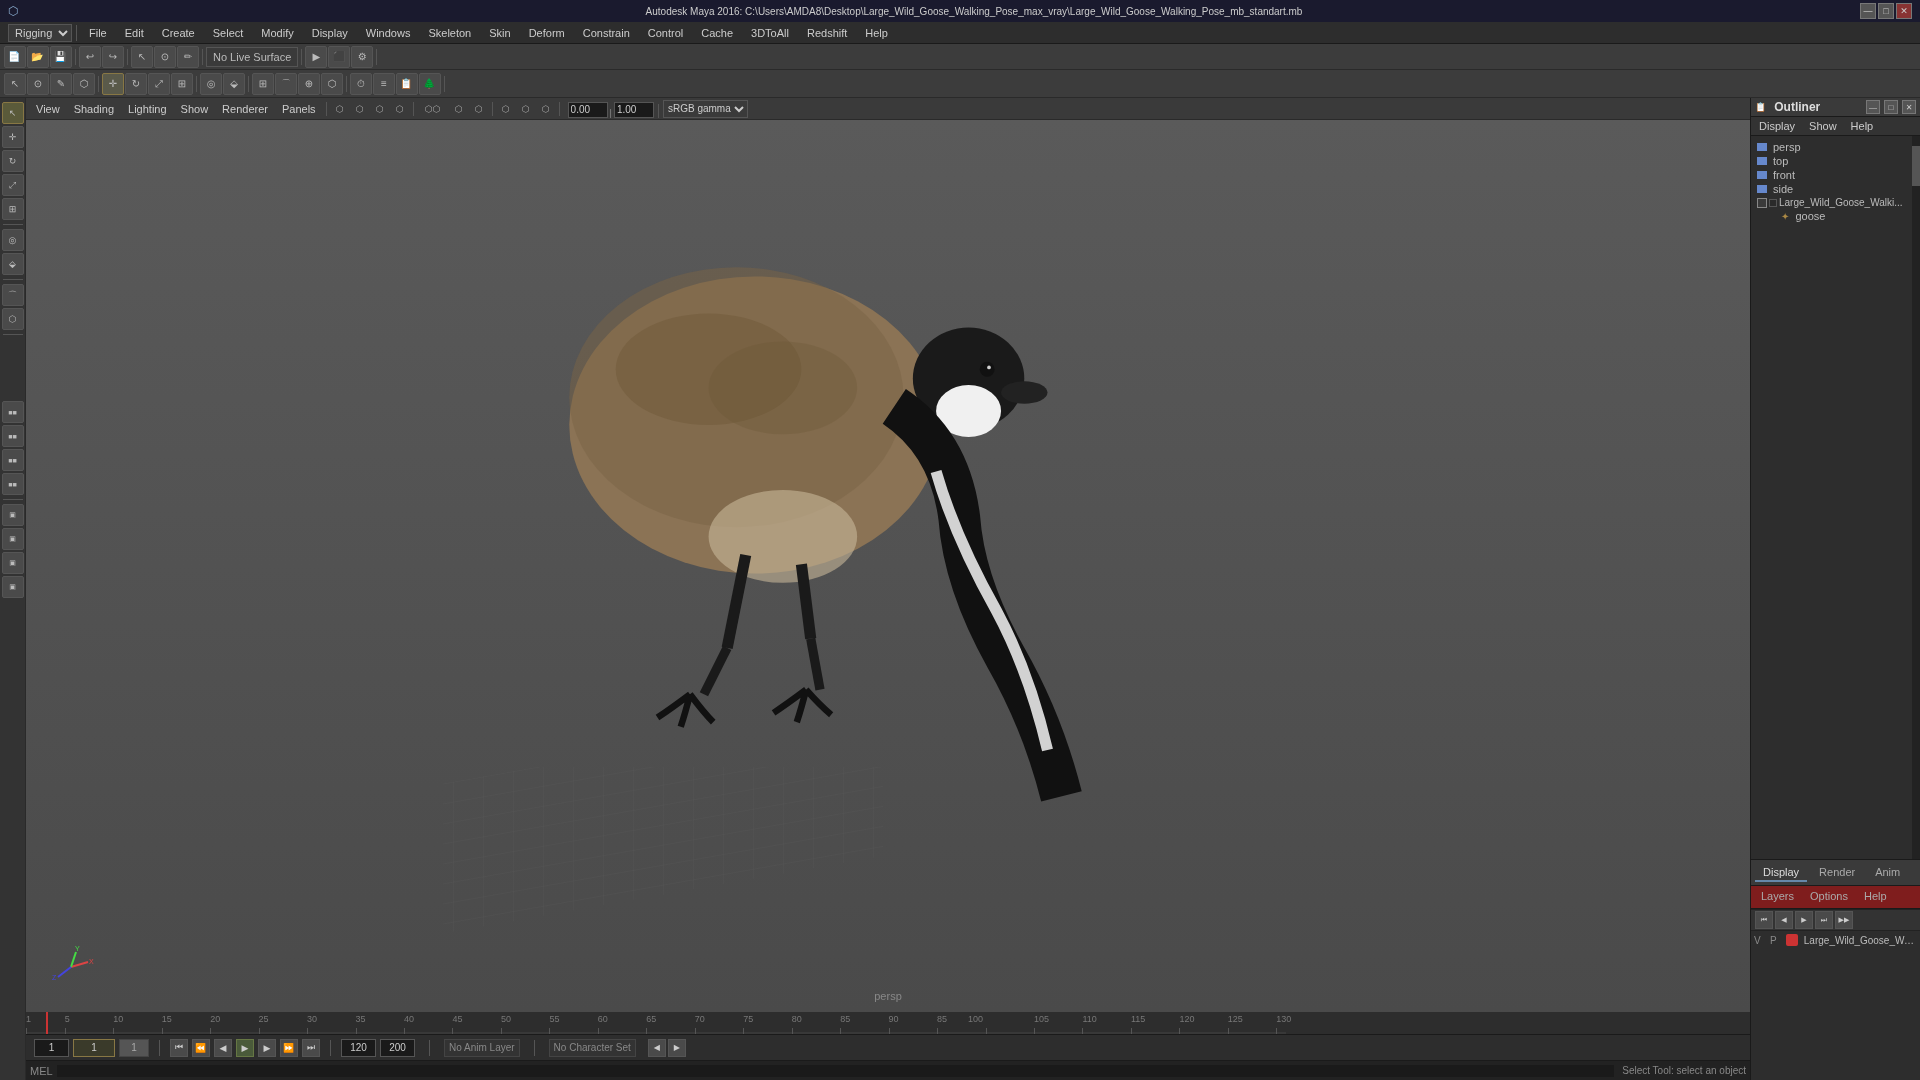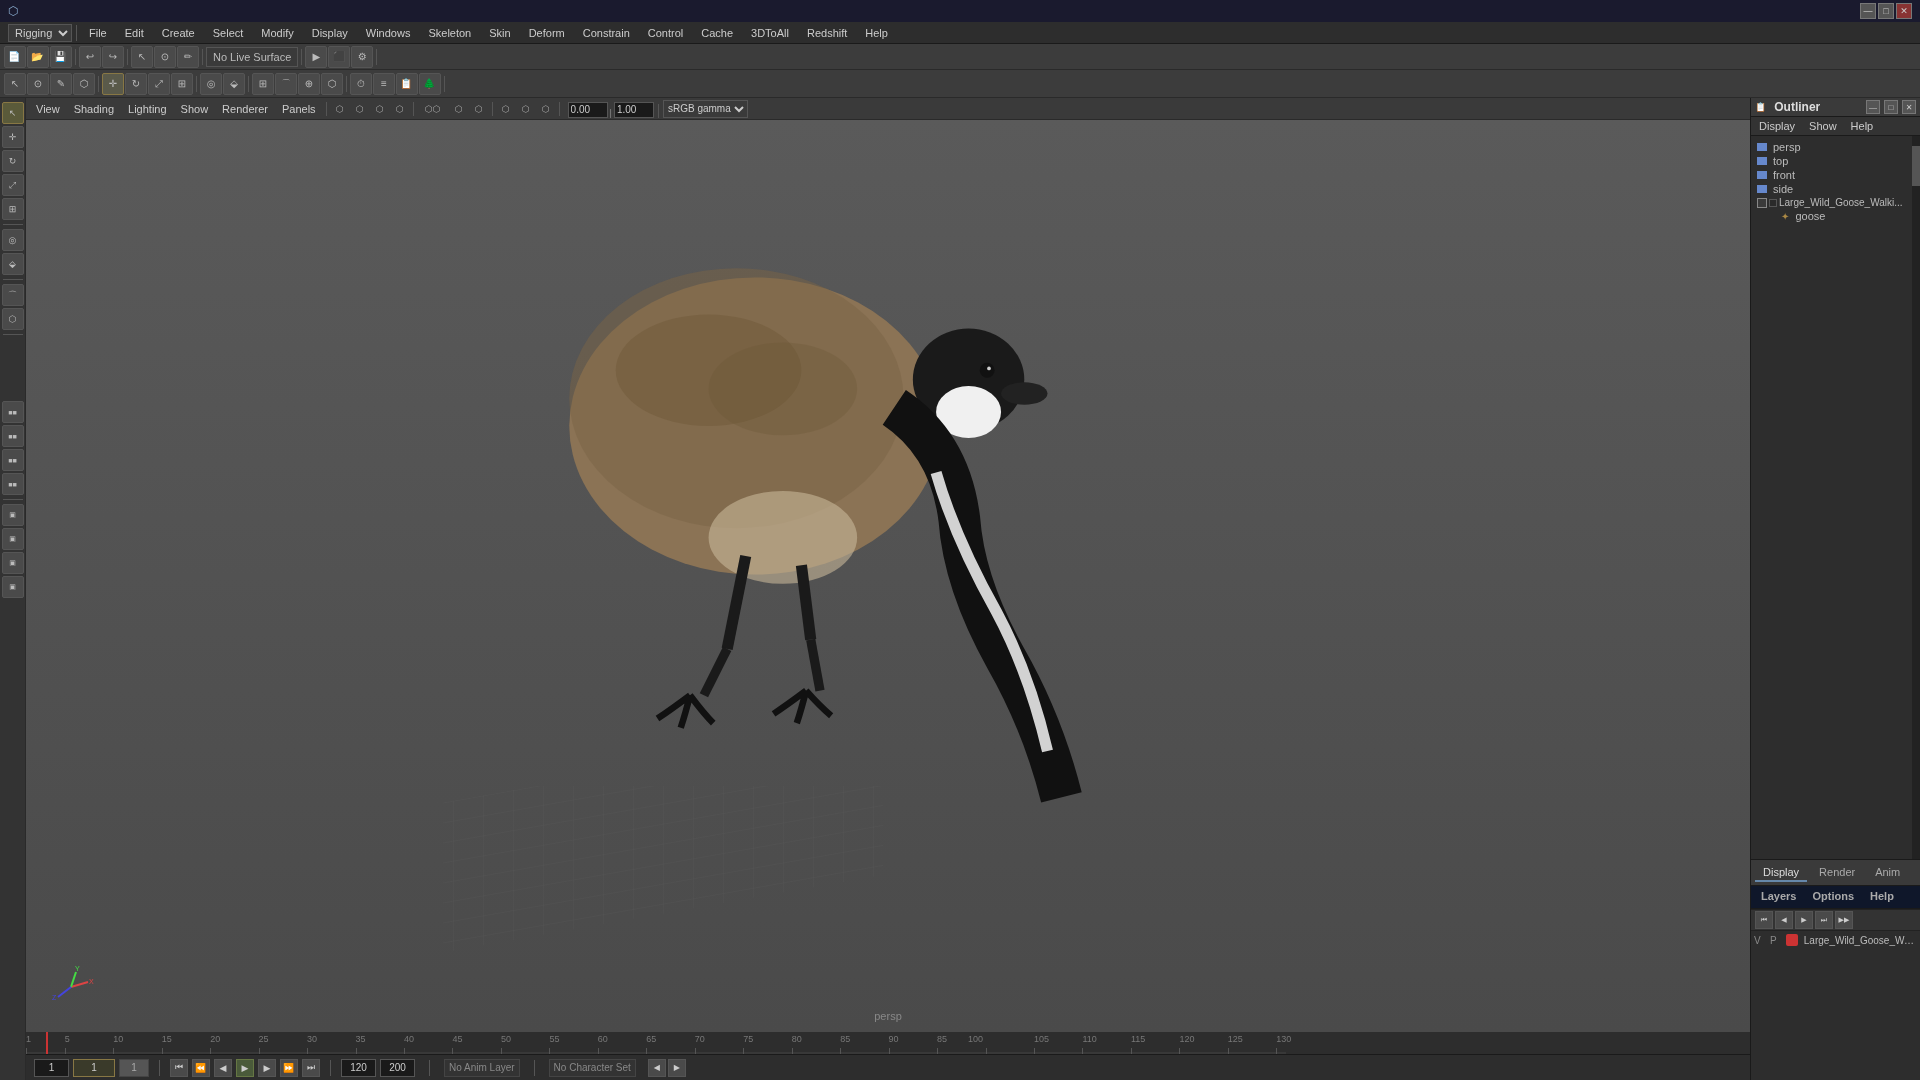--- a/index.html
+++ b/index.html
@@ -462,20 +462,21 @@
   </style>
 </head>
 <body>
 
 <div id="app-wrapper">
 
   <div id="title-bar">
     <span style="width:80px; display:flex; gap:2px;">
       <span style="color:#88aacc; font-size:12px;">⬡</span>
     </span>
+    <span class="title-text" style="font-size:10px; overflow:hidden; white-space:nowrap; text-overflow:ellipsis;">Autodesk Maya 2016: C:\Users\AMDA8\Desktop\Large_Wild_Goose_Walking_Pose_max_vray\Large_Wild_Goose_Walking_Pose_mb_standart.mb</span>
     <div class="win-controls">
       <div class="win-btn">—</div>
       <div class="win-btn">□</div>
       <div class="win-btn" style="background:#883333;">✕</div>
     </div>
   </div>
 
   <div id="menu-bar">
     <select id="module-selector" style="background:#3a3a3a; border:1px solid #555; color:#ccc; font-size:11px; padding:1px 2px;">
       <option>Rigging</option>
@@ -765,20 +766,25 @@
         <div class="thin-sep" style="margin:0 8px;"></div>
 
         <span class="anim-label">No Character Set</span>
 
         <div style="margin-left: 8px; display:flex; gap:2px;">
           <div class="transport-ctrl" style="font-size:8px;">◀</div>
           <div class="transport-ctrl" style="font-size:8px;">▶</div>
         </div>
       </div>
 
+      <div id="mel-area">
+        <span id="mel-label" style="color:#888; font-size:11px; margin-right:4px;">MEL</span>
+        <input type="text" id="mel-input" placeholder="" style="flex: 1 1 0%; background: rgb(26, 26, 26); border: none; color: rgb(204, 204, 204); font-size: 11px; outline: none;">
+        <span style="color:#888; font-size:10px; margin-left:8px;">Select Tool: select an object</span>
+      </div>
 
     </div>
 
     <div style="width:170px; display:flex; flex-direction:column; background:#2d2d2d; border-left:1px solid #1a1a1a;">
 
       <div style="flex:1; display:flex; flex-direction:column; border-bottom:1px solid #1a1a1a;">
         <div id="outliner-header">
           <span style="font-size:9px; color:#aaa;">📋</span>
           <span id="outliner-title" style="flex:1; font-size:12px; font-weight:bold; color:#ddd; margin-left:4px;">Outliner</span>
           <div class="outliner-win-btn">—</div>
@@ -825,21 +831,21 @@
       </div>
 
       <div style="height:220px; display:flex; flex-direction:column;">
 
         <div id="channel-box-header">
           <span class="ch-tab active">Display</span>
           <span class="ch-tab">Render</span>
           <span class="ch-tab">Anim</span>
         </div>
 
-        <div style="display:flex; background:#0f172a; border-bottom:1px solid #1a1a1a; padding:2px;font-weight:bold;">
+        <div style="display:flex; background:#7f1d1d; border-bottom:1px solid #1a1a1a; padding:2px;">
           <span class="ch-tab">Layers</span>
           <span class="ch-tab">Options</span>
           <span class="ch-tab">Help</span>
         </div>
 
         <div id="ch-transport" style="height:22px; background:#333; display:flex; align-items:center; padding:0 4px; gap:2px; border-bottom:1px solid #222;">
           <div class="transport-ctrl" style="font-size:7px;">⏮</div>
           <div class="transport-ctrl" style="font-size:7px;">◀</div>
           <div class="transport-ctrl" style="font-size:7px;">▶</div>
           <div class="transport-ctrl" style="font-size:7px;">⏭</div>

